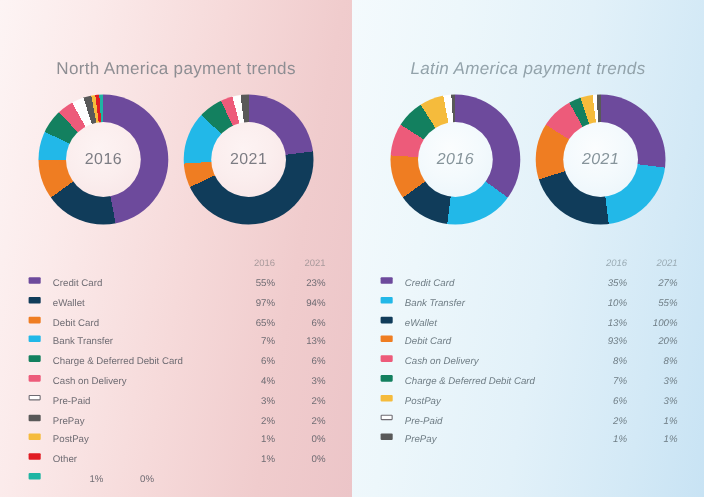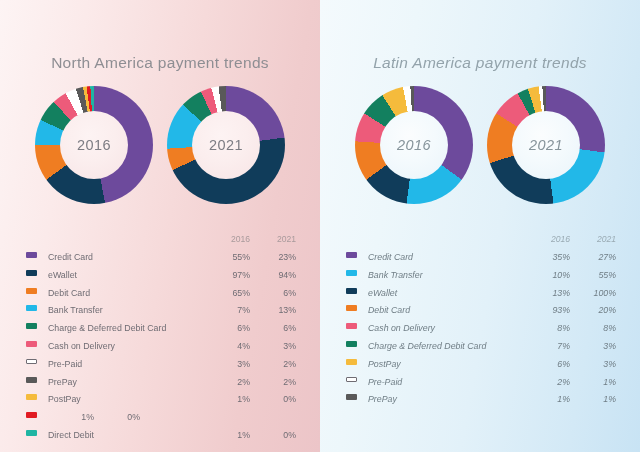--- a/index.html
+++ b/index.html
@@ -255,28 +255,28 @@
               <span class="swatch" style="background: rgb(245, 187, 60);"></span>
             </span>
             <span class="lbl">PostPay</span>
             <span class="val">1%</span>
             <span class="val2">0%</span>
           </div>
           <div class="legend-row">
             <span class="sw-cell">
               <span class="swatch" style="background: rgb(225, 27, 34);"></span>
             </span>
+            <span class="lbl">Other</span>
             <span class="val">1%</span>
             <span class="val2">0%</span>
           </div>
           <div class="legend-row">
             <span class="sw-cell">
               <span class="swatch" style="background: rgb(31, 181, 163);"></span>
             </span>
-            <span class="lbl">Direct Debit</span>
             <span class="val">1%</span>
             <span class="val2">0%</span>
           </div>
         </div>
     </div>
   </div>
 
   <div class="panel panel-la">
     <div class="panel-title">Latin America payment trends</div>
 

